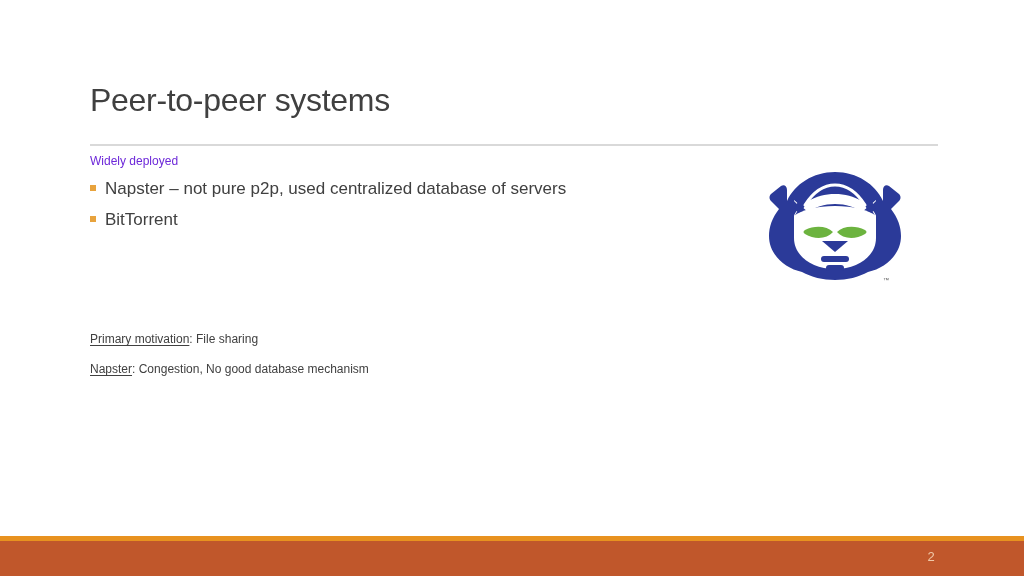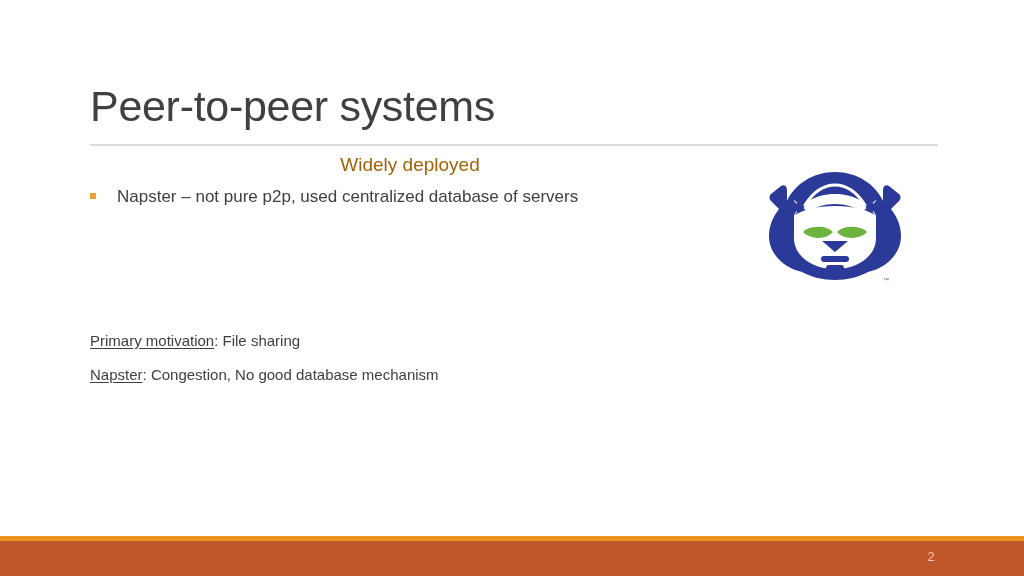--- a/index.html
+++ b/index.html
@@ -19,21 +19,21 @@
   }
 
   
   #title-block {
     position: absolute;
     left: 90px;
     top: 82px;
     width: 850px;
   }
   #slide-title {
-    font-size: 43px;
+    font-size: 32px;
     font-weight: 300;
     color: #404040;
     letter-spacing: -0.3px;
     line-height: 1.15;
     white-space: nowrap;
   }
   #title-rule {
     position: absolute;
     left: 90px;
     top: 144px;
@@ -43,33 +43,31 @@
   }
 
   
   #body-block {
     position: absolute;
     left: 90px;
     top: 155px;
     width: 640px;
   }
   .lead-line {
-    font-size: 19px;
-    color: #a16207;
+    font-size: 12px;
+    color: #6d28d9;
     line-height: 1.1;
     margin-bottom: 12px;
     white-space: nowrap;
-    text-align: center;
   }
   .bullet-row {
     display: flex;
     align-items: baseline;
     margin-bottom: 12px;
     white-space: nowrap;
-    gap: 12px;
   }
   .bullet-marker {
     width: 6px;
     height: 6px;
     background: #E8A33D;
     flex: 0 0 auto;
     margin-right: 9px;
     position: relative;
     top: -3px;
   }
@@ -80,21 +78,21 @@
   }
 
   
   #notes-block {
     position: absolute;
     left: 90px;
     top: 333px;
     width: 700px;
   }
   .note-line {
-    font-size: 15px;
+    font-size: 12px;
     color: #404040;
     line-height: 1.1;
     margin-bottom: 17px;
     white-space: nowrap;
   }
   .u {
     text-decoration: underline;
     text-underline-offset: 2px;
   }
 
@@ -158,20 +156,24 @@
   <div id="body-block">
 
     <div class="lead-line">Widely deployed</div>
 
     <div class="bullet-row">
       <span class="bullet-marker"></span>
       <span class="bullet-text">Napster – not pure p2p, used centralized database of servers</span>
     </div>
 
 
+    <div class="bullet-row">
+      <span class="bullet-marker"></span>
+      <span class="bullet-text">BitTorrent</span>
+    </div>
 
   </div>
 
   <div id="notes-block">
 
     <div class="note-line">
       <span class="u">Primary motivation</span><span>: </span><span>File sharing</span>
     </div>
 
     <div class="note-line">

